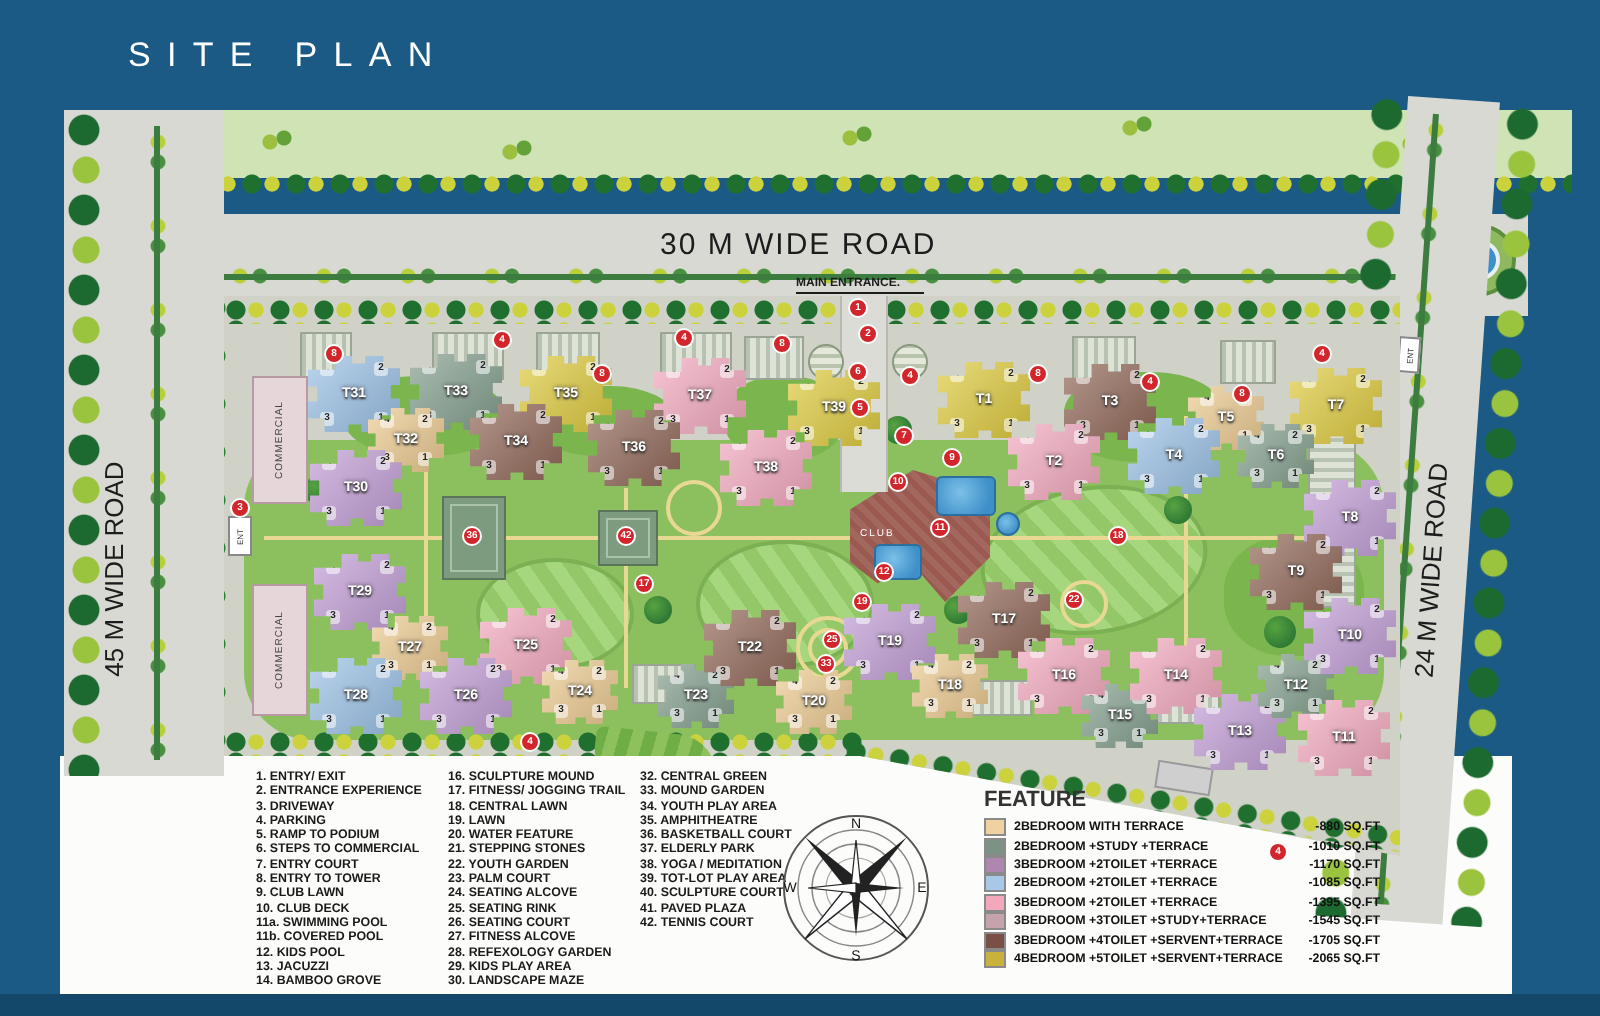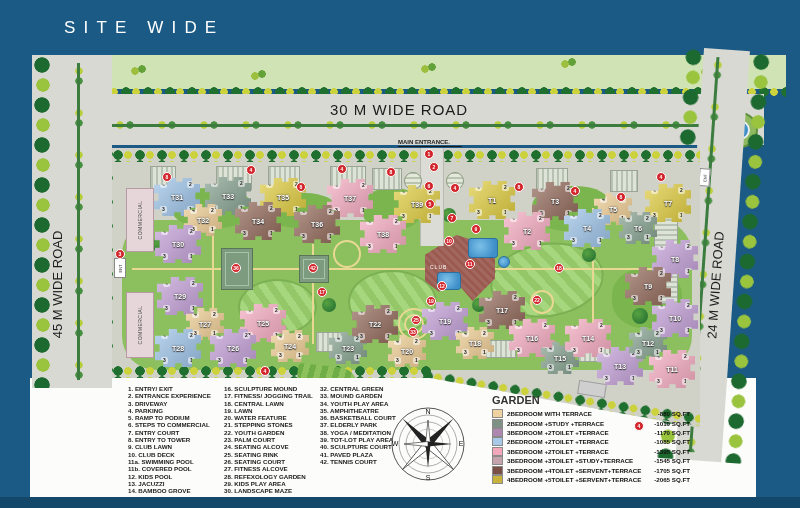--- a/index.html
+++ b/index.html
@@ -9,21 +9,21 @@
   .title{position:absolute;left:64px;top:18px;color:#fff;font-size:17px;letter-spacing:.48em;font-weight:400;}
   
   .panel{position:absolute;left:30px;top:378px;width:726px;height:119px;background:#fcfcfa;z-index:1;}
   
   .map{position:absolute;inset:0;z-index:2;}
   .green-band{position:absolute;left:32px;top:55px;width:754px;height:34px;background:#cfe3b4;}
   .bush{position:absolute;width:18px;height:12px;background-image:radial-gradient(circle 4px at 5px 6px,#9cbf3f 88%,transparent),radial-gradient(circle 4px at 12px 4px,#63a139 88%,transparent);}
   .hedgeH{background-image:radial-gradient(circle 5px at 6px 5px,#1f6f2f 90%,transparent),radial-gradient(circle 4px at 16px 5px,#cbd23c 90%,transparent);background-size:22px 10px;}
   .top-hedge{position:absolute;left:32px;top:87px;width:754px;height:10px;}
   .road{background:#d9d9d4;}
-  .top-road{position:absolute;left:40px;top:94px;width:724px;height:51px;}
+  .top-road{position:absolute;left:40px;top:107px;width:724px;height:51px;}
   .top-road .road-label{position:absolute;left:290px;top:7px;font-size:15px;color:#1c1c1c;letter-spacing:1px;}
   .medianH{position:absolute;left:30px;top:30px;width:660px;height:3px;background:#3c7d3f;}
   .mdotsH{position:absolute;left:30px;top:24px;width:660px;height:14px;background-image:radial-gradient(circle 4px at 8px 7px,#b8cf3a 85%,transparent),radial-gradient(circle 4px at 18px 7px,#47903f 85%,transparent);background-size:42px 14px;}
   .roundabout{position:absolute;width:32px;height:32px;border-radius:50%;background:#8fb95e;border:2px solid #5d8f3e;}
   .roundabout::after{content:"";position:absolute;inset:6px;border-radius:50%;background:#3f8fc9;border:2px solid #e8eef2;}
   
   .left-road{position:absolute;left:32px;top:55px;width:80px;height:333px;background:#d9d9d4;}
   .treesV{background-image:radial-gradient(circle 8px at 10px 10px,#1c6a30 92%,transparent),radial-gradient(circle 7px at 11px 30px,#9ac43e 92%,transparent);background-size:22px 40px;}
   .left-road .trees{position:absolute;left:0;top:0;width:20px;height:100%;}
   .medianV{position:absolute;top:8px;bottom:8px;width:3px;background:#3c7d3f;}
@@ -90,21 +90,21 @@
   .larea{font-size:6.2px;font-weight:bold;color:#111;white-space:nowrap;}
   
   .rborder{position:absolute;right:0;top:0;width:14px;height:100%;background:#1b5a84;z-index:7;}
   .bstrip{position:absolute;left:0;top:497px;width:800px;height:11px;background:#14486b;z-index:8;}
 </style>
 </head>
 <body>
 
 <div class="canvas">
 
-  <div class="title">SITE WIDE</div>
+  <div class="title">SITE PLAN</div>
 
   <div class="panel"></div>
 
   <div class="map">
 
     <div class="green-band"></div>
     <div class="bush" style="left:130px;top:65px;"></div>
     <div class="bush" style="left:250px;top:70px;"></div>
     <div class="bush" style="left:420px;top:63px;"></div>
     <div class="bush" style="left:560px;top:58px;"></div>
@@ -585,21 +585,21 @@
     <polygon points="0,24 2.5,0 -2.5,0" fill="#222"></polygon>
     <polygon points="-24,0 0,2.5 0,-2.5" fill="#fff" stroke="#222" stroke-width="0.6"></polygon>
     <polygon points="24,0 0,2.5 0,-2.5" fill="#222"></polygon>
     <text x="0" y="-30" text-anchor="middle" font-size="7" fill="#111">N</text>
     <text x="33" y="2" text-anchor="middle" font-size="7" fill="#111">E</text>
     <text x="0" y="36" text-anchor="middle" font-size="7" fill="#111">S</text>
     <text x="-33" y="2" text-anchor="middle" font-size="7" fill="#111">W</text>
   </svg>
 
   <div class="legend">
-    <div class="legend-title">GARDEN</div>
+    <div class="legend-title">FEATURE</div>
     <div id="legend-rows">
         <div class="lrow">
           <span class="lsw" style="background: rgb(240, 210, 160);"></span>
           <span class="llab">2BEDROOM WITH TERRACE</span>
           <span class="larea">-880 SQ.FT</span>
         </div>
         <div class="lrow">
           <span class="lsw" style="background: rgb(125, 146, 133);"></span>
           <span class="llab">2BEDROOM +STUDY +TERRACE</span>
           <span class="larea">-1010 SQ.FT</span>

